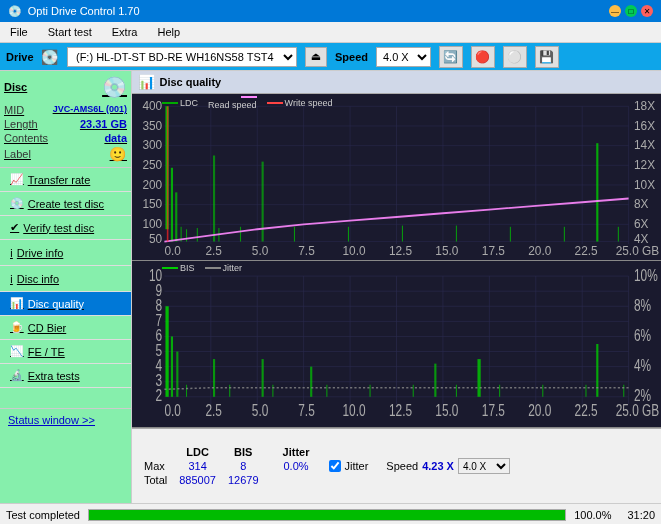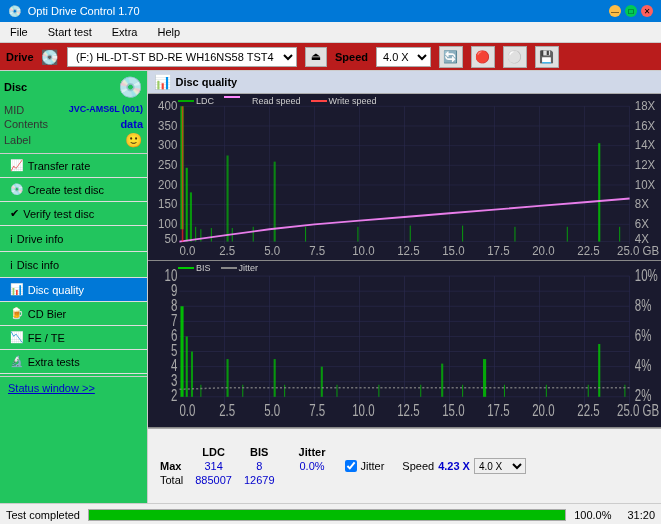--- a/index.html
+++ b/index.html
@@ -12,33 +12,33 @@
     .titlebar-btn { width: 12px; height: 12px; border-radius: 50%; border: none; cursor: pointer; font-size: 8px; display: flex; align-items: center; justify-content: center; }
     .titlebar-btn.min { background: #ffbd44; }
     .titlebar-btn.max { background: #00ca56; }
     .titlebar-btn.close { background: #ff605c; }
     
     
     .menubar { background: #f0f0f0; border-bottom: 1px solid #ccc; padding: 2px 4px; display: flex; gap: 8px; }
     .menubar-item { padding: 2px 6px; cursor: pointer; color: #000; font-size: 11px; }
     
     
-    .drivebar { background: #b91c1c; border-bottom: 1px solid #ccc; padding: 3px 6px; display: flex; align-items: center; gap: 8px; height: 28px; }
+    .drivebar { background: #0ea5e9; border-bottom: 1px solid #ccc; padding: 3px 6px; display: flex; align-items: center; gap: 8px; height: 28px; }
     .drive-label { font-weight: bold; font-size: 11px; }
     .drive-select { height: 20px; font-size: 11px; border: 1px solid #aaa; background: white; padding: 0 4px; min-width: 230px; }
     .eject-btn { width: 22px; height: 20px; background: #e0e0e0; border: 1px solid #aaa; cursor: pointer; display: flex; align-items: center; justify-content: center; }
     .speed-label { font-weight: bold; }
     .speed-select { height: 20px; font-size: 11px; border: 1px solid #aaa; background: white; padding: 0 2px; width: 55px; }
     .toolbar-btn { width: 24px; height: 22px; background: #e0e0e0; border: 1px solid #aaa; cursor: pointer; display: flex; align-items: center; justify-content: center; font-size: 14px; }
     
     
     .main { display: flex; height: calc(524px - 22px - 20px - 28px - 22px); }
     
     
-    .sidebar { width: 148px; background: #22c55e; border-right: 1px solid #ccc; flex-shrink: 0; }
+    .sidebar { width: 132px; background: #86efac; border-right: 1px solid #ccc; flex-shrink: 0; text-decoration: underline; }
     .sidebar-disc-section { padding: 4px; border-bottom: 1px solid #ccc; }
     .sidebar-disc-header { display: flex; align-items: center; justify-content: space-between; margin-bottom: 4px; }
     .disc-info { font-size: 10px; }
     .disc-row { display: flex; justify-content: space-between; padding: 1px 0; }
     .disc-key { color: #333; }
     .disc-val { color: #0000cc; font-weight: bold; }
     .disc-label-row { display: flex; justify-content: space-between; align-items: center; padding: 1px 0; }
     
     .sidebar-nav { }
     .nav-item { padding: 5px 10px; cursor: pointer; color: #000; border-bottom: 1px solid #ddd; font-size: 11px; display: flex; align-items: center; gap: 4px; }
@@ -103,20 +103,24 @@
       <div class="sidebar-disc-header">
         <span style="font-weight:bold;">Disc</span>
         <span style="font-size:20px;">💿</span>
       </div>
       <div class="disc-info">
         <div class="disc-row">
           <span class="disc-key">MID</span>
           <span class="disc-val" style="font-size:9px;">JVC-AMS6L (001)</span>
         </div>
         <div class="disc-row">
+          <span class="disc-key">Length</span>
+          <span class="disc-val">23.31 GB</span>
+        </div>
+        <div class="disc-row">
           <span class="disc-key">Contents</span>
           <span class="disc-val">data</span>
         </div>
         <div class="disc-label-row">
           <span class="disc-key">Label</span>
           <span style="font-size:14px;">🙂</span>
         </div>
       </div>
     </div>
 
@@ -152,40 +156,40 @@
       <div class="nav-item">
         <span>📉</span>
         <span>FE / TE</span>
       </div>
       <div class="nav-item">
         <span>🔬</span>
         <span>Extra tests</span>
       </div>
     </div>
 
-    <div style="padding: 5px 8px; border-top:1px solid #ccc; margin-top:2px;">
+    <div style="padding: 5px 8px; border-top:1px solid #ccc; margin-top:20px;">
       <span style="color:#0000cc; text-decoration:underline; cursor:pointer;">Status window &gt;&gt;</span>
     </div>
   </div>
 
   <div class="content">
 
     <div class="dq-header">
       <span style="font-size:14px;">📊</span>
       <span style="font-weight:bold;">Disc quality</span>
     </div>
 
     <div style="position:relative; flex:1; border-bottom:1px solid #888; background:#1a1a2e;">
       
       <div style="position:absolute; top:2px; left:30px; display:flex; gap:10px; z-index:2;">
         <div style="display:flex;align-items:center;gap:2px;">
           <div style="width:16px;height:2px;background:#00aa00;"></div>
           <span style="color:#ccc;font-size:9px;">LDC</span>
         </div>
-        <div style="display:flex;align-items:flex-start;gap:12px;">
+        <div style="display:flex;align-items:flex-end;gap:2px;flex-direction:column;">
           <div style="width:16px;height:2px;background:#ff88ff;"></div>
           <span style="color:#ccc;font-size:9px;">Read speed</span>
         </div>
         <div style="display:flex;align-items:center;gap:2px;">
           <div style="width:16px;height:2px;background:#ff4444;"></div>
           <span style="color:#ccc;font-size:9px;">Write speed</span>
         </div>
       </div>
       <svg width="100%" height="100%" viewBox="0 0 490 135" preserveAspectRatio="none">
 
@@ -362,21 +366,21 @@
       <table style="font-size:10px; border-collapse:collapse;">
         <tbody>
             <tr>
           <td style="padding:1px 6px;"></td>
           <td style="padding:1px 6px; font-weight:bold; text-align:center;">LDC</td>
           <td style="padding:1px 6px; font-weight:bold; text-align:center;">BIS</td>
           <td style="padding:1px 6px;"></td>
           <td style="padding:1px 6px; font-weight:bold; text-align:center;">Jitter</td>
         </tr>
         <tr>
-          <td style="padding:1px 6px;font-weight:bold;">Max</td>
+          <td style="padding:1px 6px;">Max</td>
           <td style="padding:1px 6px; color:#0000cc; text-align:center;">314</td>
           <td style="padding:1px 6px; color:#0000cc; text-align:center;">8</td>
           <td style="padding:1px 6px;"></td>
           <td style="padding:1px 6px; color:#0000cc; text-align:center;">0.0%</td>
         </tr>
         <tr>
           <td style="padding:1px 6px;">Total</td>
           <td style="padding:1px 6px; color:#0000cc; text-align:center;">885007</td>
           <td style="padding:1px 6px; color:#0000cc; text-align:center;">12679</td>
           <td style="padding:1px 6px;"></td>

